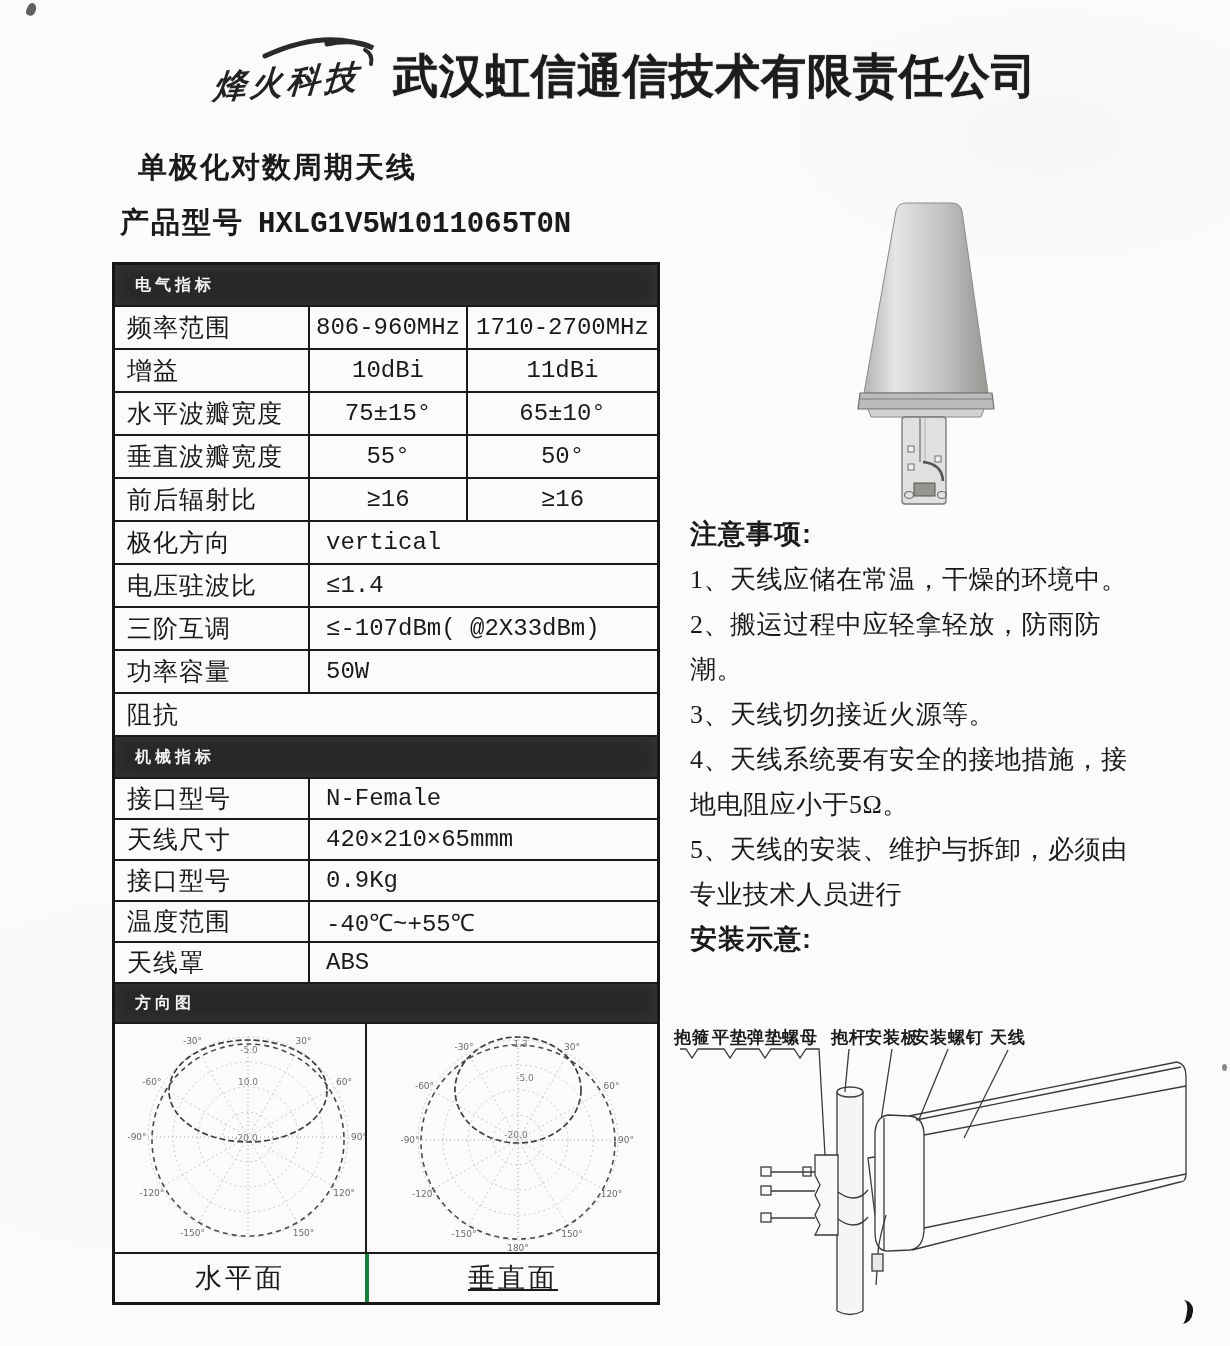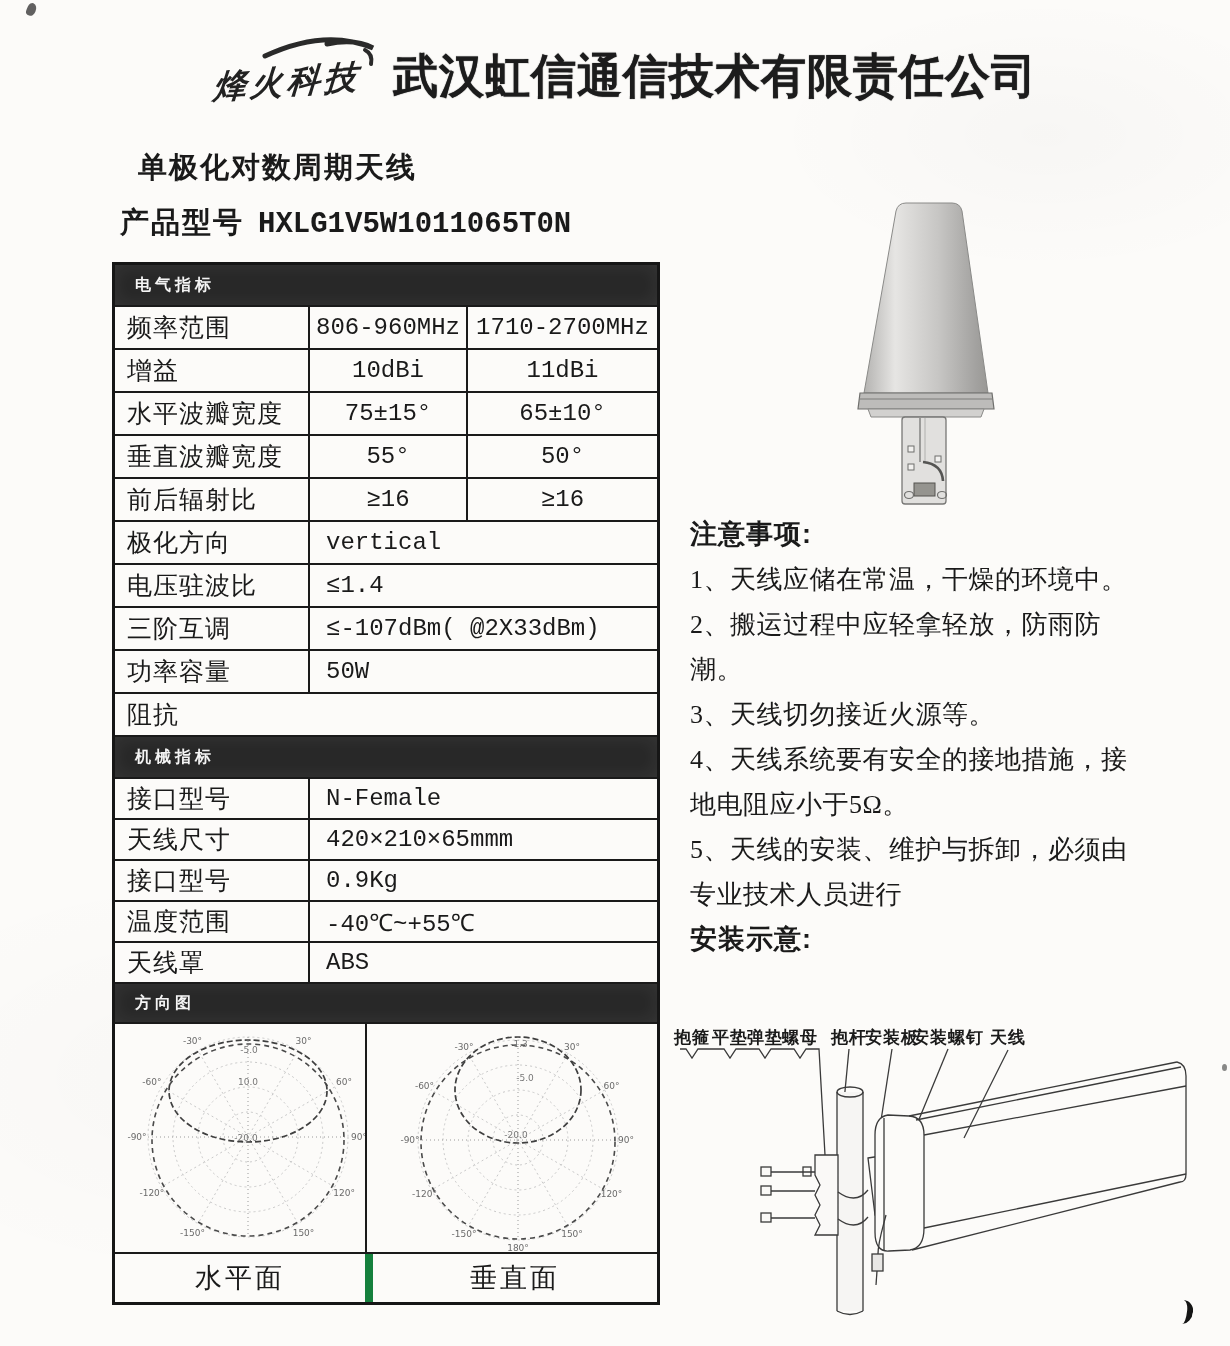--- a/index.html
+++ b/index.html
@@ -58,21 +58,21 @@
   .c.v2{flex:1;border-left:2px solid #1a1a1a;justify-content:center;}
   .c.vfull{flex:1;border-left:2px solid #1a1a1a;padding-left:16px;}
   .val{font-family:"Liberation Mono","DejaVu Sans Mono",monospace;font-size:24px;}
   .plots{display:flex;height:228px;border-top:2px solid #1a1a1a;}
   .plot-cell{position:relative;box-sizing:border-box;}
   .plot-cell.left{width:250px;}
   .plot-cell.right{flex:1;border-left:2px solid #1a1a1a;}
   .caps{display:flex;height:48px;border-top:2px solid #1a1a1a;}
   .cap{box-sizing:border-box;display:flex;align-items:center;justify-content:center;font-size:27px;letter-spacing:3px;}
   .cap.left{width:250px;}
-  .cap.right{flex:1;border-left:8px solid #15803d;}
+  .cap.right{flex:1;border-left:4px solid #15803d;text-decoration:underline;}
   .polar{position:absolute;inset:0;}
   .plbl{
     position:absolute;transform:translate(-50%,-50%);
     font-family:"DejaVu Sans",sans-serif;font-size:9px;color:#6a6a6a;white-space:nowrap;
   }
   .rlbl{color:#777;}
   
   .antenna-photo{position:absolute;left:848px;top:196px;}
   .notes{position:absolute;left:690px;top:512px;width:462px;font-size:26px;line-height:45px;}
   .notes-title,.install-title{

